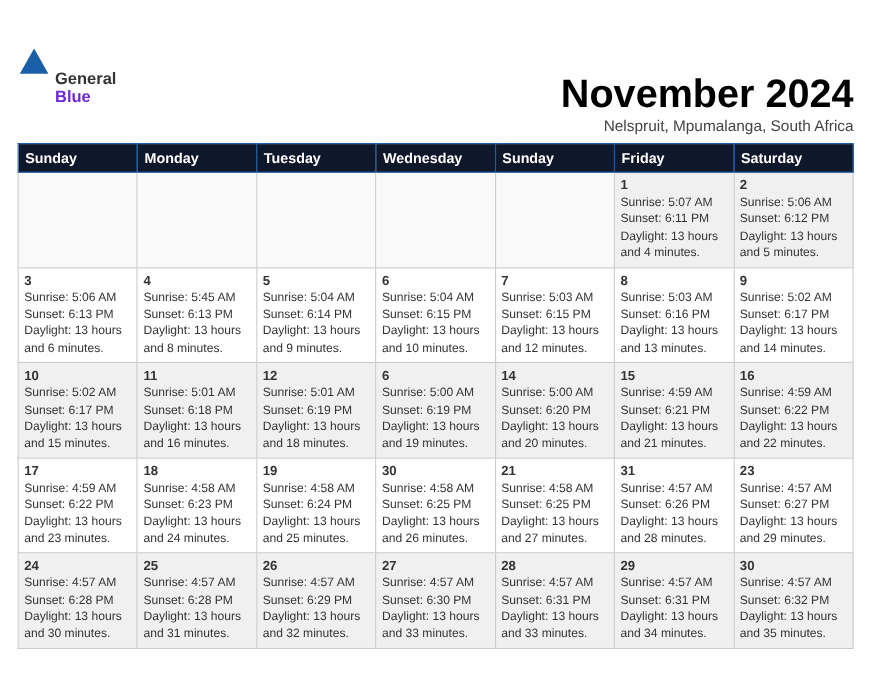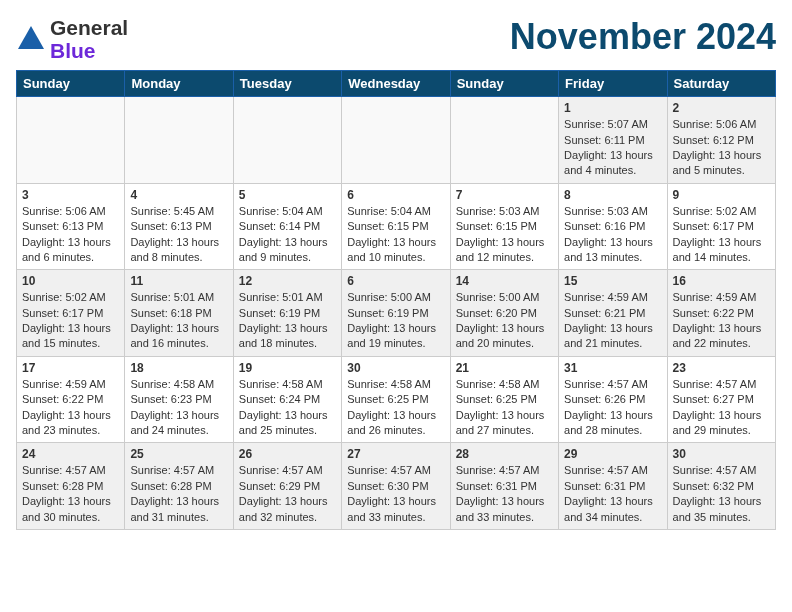--- a/index.html
+++ b/index.html
@@ -15,48 +15,50 @@
       justify-content: space-between;
       align-items: flex-start;
       margin-bottom: 8px;
     }
     .logo {
       display: flex;
       align-items: center;
       gap: 4px;
     }
     .logo-text {
-      font-size: 21px;
+      font-size: 15px;
       font-weight: bold;
       line-height: 1.1;
+      margin-top: 48px;
     }
     .logo-general { color: #333; }
     .logo-blue { color: #6d28d9; }
     .logo-icon {
       width: 30px;
       height: 30px;
     }
     .title-block {
       text-align: right;
     }
     .month-title {
       font-size: 36px;
       font-weight: bold;
-      color: #0c4a6e;
+      color: #000000;
+      margin-top: 48px;
     }
     .subtitle {
       font-size: 14px;
       color: #444;
     }
     table {
       width: 100%;
       border-collapse: collapse;
     }
     th {
-      background-color: #0c4a6e;
+      background-color: #0f172a;
       color: white;
       font-size: 13px;
       padding: 5px 6px;
       text-align: left;
       border: 1px solid #1a5fa8;
     }
     td {
       border: 1px solid #ccc;
       vertical-align: top;
       padding: 4px 5px;
@@ -90,20 +92,21 @@
     <svg class="logo-icon" viewBox="0 0 30 30">
       <polygon points="15,2 28,25 2,25" fill="#1a5fa8"></polygon>
     </svg>
     <div class="logo-text">
       <span class="logo-general">General</span><br>
       <span class="logo-blue">Blue</span>
     </div>
   </div>
   <div class="title-block">
     <div class="month-title">November 2024</div>
+    <div class="subtitle">Nelspruit, Mpumalanga, South Africa</div>
   </div>
 </div>
 
 <table>
   <thead>
     <tr id="header-row">
         <th>Sunday</th>
         <th>Monday</th>
         <th>Tuesday</th>
         <th>Wednesday</th>

